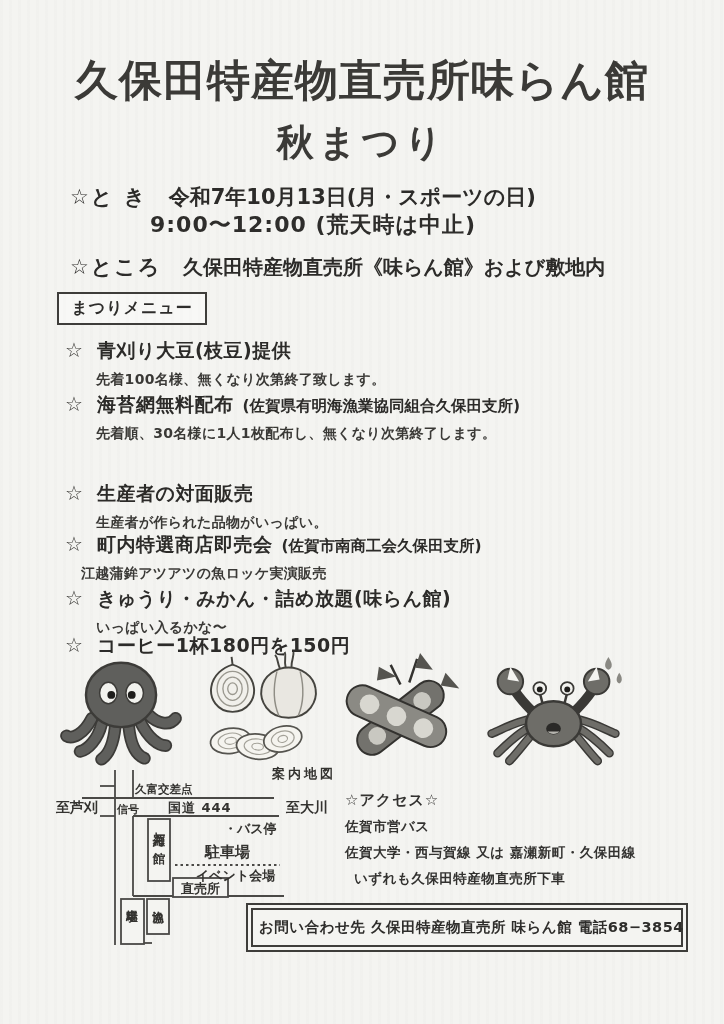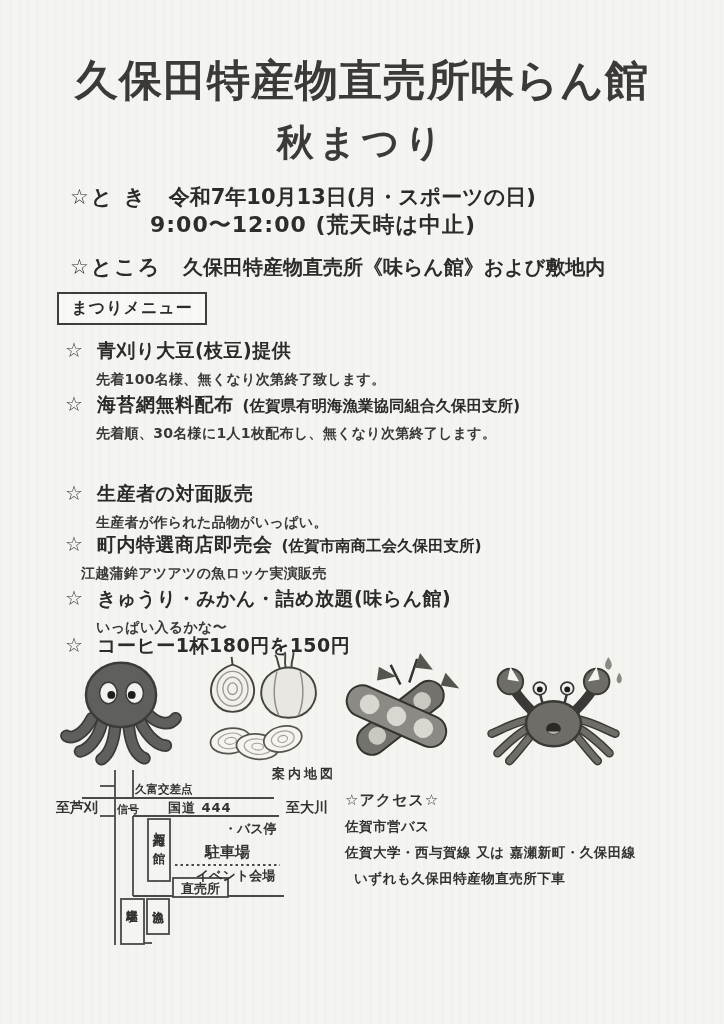--- a/index.html
+++ b/index.html
@@ -268,14 +268,17 @@
   <div class="abs map-label vtext" style="left:124px;top:901px;font-size:11.5px;letter-spacing:0;">駐車場</div>
   <div class="abs map-label vtext" style="left:150px;top:902px;font-size:11.5px;letter-spacing:1px;">漁協</div>
 
   <div class="abs access">
     <div class="access-title">☆アクセス☆</div>
     <div class="access-line">佐賀市営バス</div>
     <div class="access-line">佐賀大学・西与賀線 又は 嘉瀬新町・久保田線</div>
     <div class="access-line indent">いずれも久保田特産物直売所下車</div>
   </div>
 
+  <div class="abs contact-outer">
+    <div class="contact-inner">お問い合わせ先 久保田特産物直売所 味らん館 電話68−3854</div>
+  </div>
 
 </div>
 
 </body></html>

